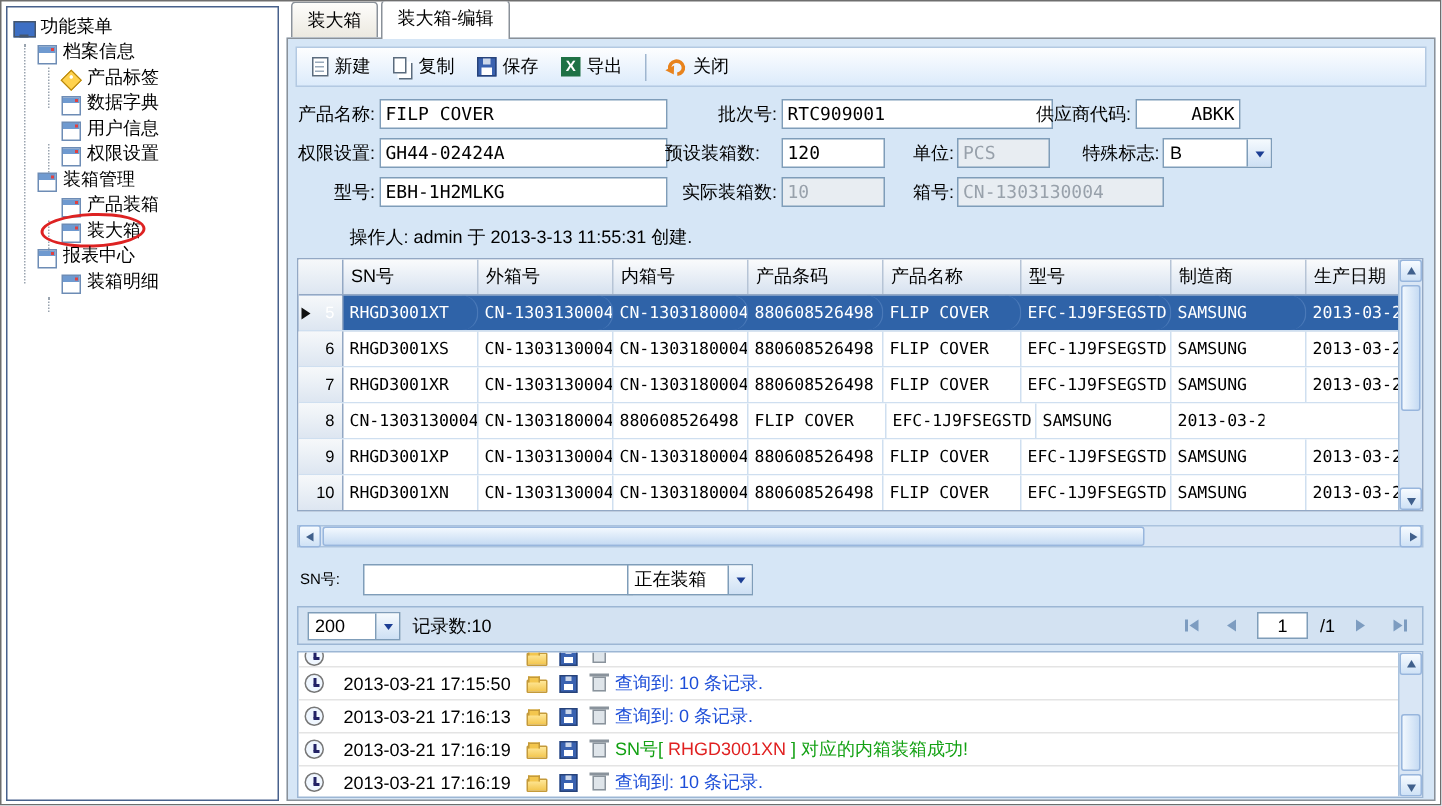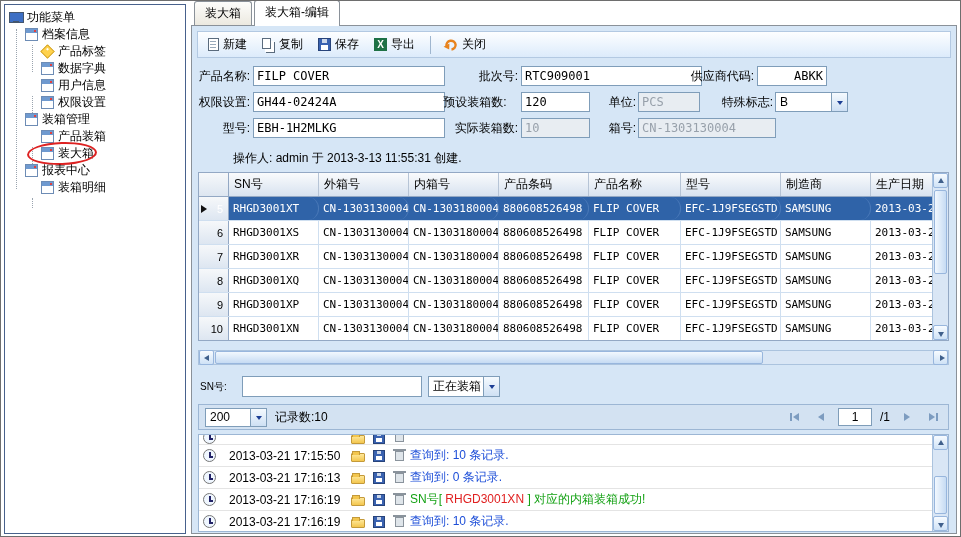--- a/index.html
+++ b/index.html
@@ -3,21 +3,21 @@
 <meta charset="utf-8">
 <style>
   * { box-sizing: border-box; margin: 0; padding: 0; }
   html,body { width:961px; height:537px; }
   body { font-family:"Liberation Sans",sans-serif; font-size:12px; background:#fff; color:#000; }
   .window { position:relative; width:961px; height:537px; background:#fff; border:1px solid #6e6e6e; overflow:hidden; }
 
   
   .sidebar { position:absolute; left:3px; top:3px; width:182px; height:530px; background:#fff; border:1px solid #48618c; padding:4px 2px; overflow:hidden; }
   .tree { position:relative; }
-  .titem { position:relative; height:17px; display:flex; align-items:center; gap:4px; white-space:nowrap; cursor:default; }
+  .titem { position:relative; height:17px; display:flex; align-items:flex-end; gap:4px; white-space:nowrap; cursor:default; }
   .lvl0 { padding-left:2px; font-weight:normal; }
   .lvl1 { padding-left:18px; }
   .lvl2 { padding-left:34px; }
   .tguide { position:absolute; border-left:1px dotted #9aa4af; width:0; }
   .tico { width:13px; height:13px; flex:none; border:1px solid #6d8cb5; background:linear-gradient(#6f9ad0 0 4px, #fff 4px); position:relative; }
   .tico::after { content:""; position:absolute; right:1px; top:1px; width:2px; height:2px; background:#e04040; }
   .tico-pc { width:14px; height:13px; border:none; background:none; }
   .tico-pc::before { content:""; position:absolute; left:0; top:1px; width:13px; height:9px; border:1px solid #44566e; background:#3d6fc4; }
   .tico-pc::after { content:""; position:absolute; left:4px; top:10px; width:6px; height:2px; background:#44566e; }
   .tico-tag { border:1px solid #b8860b; background:#ffd24d; transform:rotate(45deg) scale(.78); }
@@ -77,21 +77,21 @@
   .sb-dn { bottom:0; } .sb-dn::after { top:6px; border-top:5px solid #40608c; border-bottom:none; }
   .thumbv { position:absolute; left:1px; width:13px; background:linear-gradient(90deg,#f2f8fe,#c6dbf3); border:1px solid #98b6dd; border-radius:2px; }
   .hscroll { position:absolute; left:6px; top:324px; width:751px; height:15px; background:#d9e6f5; border:1px solid #abc3de; }
   .sb-l { left:0; top:-1px; } .sb-l::after { left:4px; top:3.5px; border-right:5px solid #40608c; border-left:none; }
   .sb-r { left:auto; right:0; top:-1px; } .sb-r::after { left:6px; top:3.5px; border-left:5px solid #40608c; border-right:none; }
   .thumbh { position:absolute; left:16px; top:0; width:548px; height:13px; background:linear-gradient(#f2f8fe,#c6dbf3); border:1px solid #98b6dd; border-radius:2px; }
 
   
   .snlabel { position:absolute; left:8px; top:350px; font-size:10px; line-height:22px; }
   .sninput { position:absolute; left:50px; top:350px; width:180px; height:21px; border:1px solid #7f9db9; font:12px "DejaVu Sans Mono",monospace; padding:0 3px; }
-  .sncombo { left:236px; top:350px; width:72px; height:21px; }
+  .sncombo { left:226px; top:350px; width:84px; height:21px; }
 
   
   .pager { position:absolute; left:6px; top:378px; width:751px; height:26px; background:#d3e2f2; border:1px solid #9cb6d4; display:flex; align-items:center; padding:4px 6px; gap:8px; }
   .pgcombo { position:relative; width:62px; height:19px; border:1px solid #7f9db9; background:#fff; display:flex; align-items:center; }
   .spacer { flex:1; }
   .nav { width:18px; height:17px; display:flex; align-items:center; justify-content:center; gap:1px; cursor:default; }
   .tri-l { width:0; height:0; border-top:4px solid transparent; border-bottom:4px solid transparent; border-right:6px solid #7d9cc0; }
   .tri-r { width:0; height:0; border-top:4px solid transparent; border-bottom:4px solid transparent; border-left:6px solid #7d9cc0; }
   .nbar { width:2px; height:8px; background:#7d9cc0; }
   .pginput { width:34px; height:18px; border:1px solid #7f9db9; text-align:center; font:12px "Liberation Sans",sans-serif; }
@@ -296,21 +296,20 @@
             <div class="gc c4">880608526498</div>
             <div class="gc c5">FLIP COVER</div>
             <div class="gc c6">EFC-1J9FSEGSTD</div>
             <div class="gc c7">SAMSUNG</div>
             <div class="gc c8">2013-03-20</div>
           </div>
           <div class="gr">
             <div class="rh c0">
                 <span>8</span>
               </div>
-            <div class="gc c1">RHGD3001XQ</div>
             <div class="gc c2">CN-1303130004</div>
             <div class="gc c3">CN-1303180004</div>
             <div class="gc c4">880608526498</div>
             <div class="gc c5">FLIP COVER</div>
             <div class="gc c6">EFC-1J9FSEGSTD</div>
             <div class="gc c7">SAMSUNG</div>
             <div class="gc c8">2013-03-20</div>
           </div>
           <div class="gr">
             <div class="rh c0">

